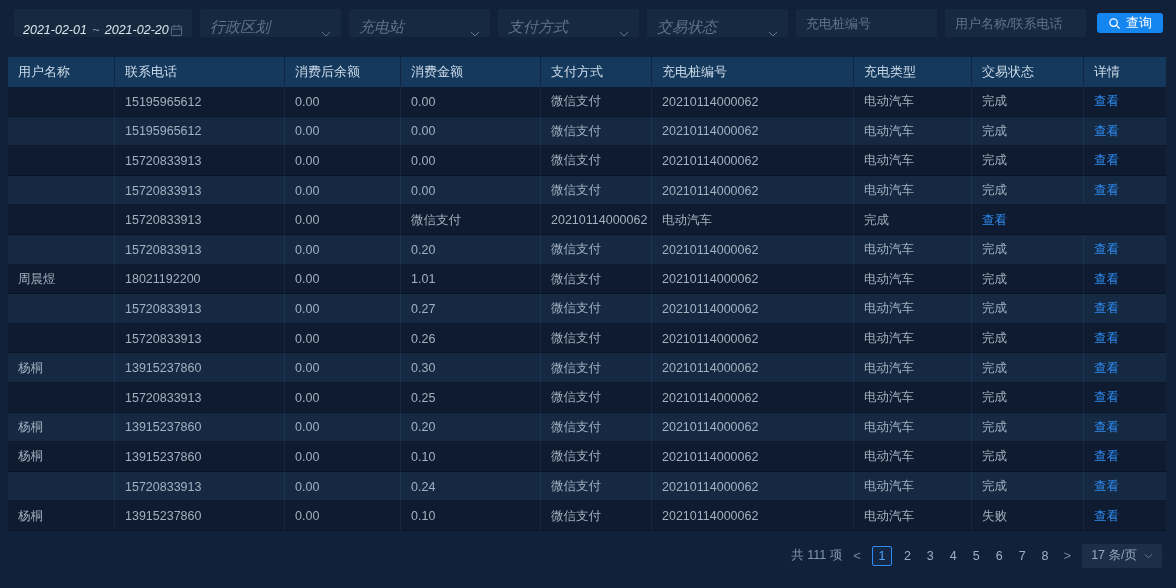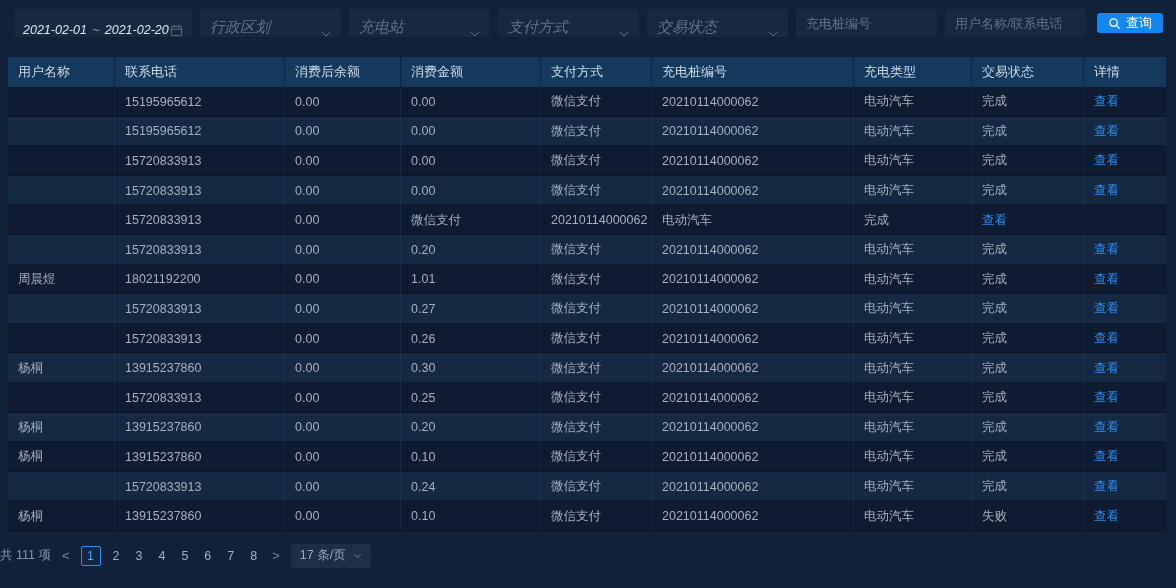--- a/index.html
+++ b/index.html
@@ -29,21 +29,21 @@
   .thead .cell{color:#ccdae8;font-size:13px;display:flex;align-items:center;padding-left:10px;
     border-right:1px solid rgba(9,24,44,0.55);overflow:hidden;white-space:nowrap;text-align:center;}
   .thead .cell:last-child{border-right:none;}
   .row{height:29.6px;background:#0e1b30;box-shadow:inset 0 -1px rgba(7,15,28,0.55);}
   .row.alt{background:#152943;}
   .row .cell{color:#a2b0bf;font-size:12.5px;display:flex;align-items:center;padding-left:10px;
     border-right:1px solid rgba(76,124,176,0.13);overflow:hidden;white-space:nowrap;}
   .row .cell:last-child{border-right:none;}
   .link{color:#2e8bf0;cursor:pointer;}
   
-  .pagination{display:flex;justify-content:flex-start;align-items:center;gap:8px;margin:13px 14px 0 0;
+  .pagination{display:flex;justify-content:flex-end;align-items:center;gap:8px;margin:13px 14px 0 0;
     color:#8296ac;font-size:12.5px;}
   .total{color:#8296ac;}
   .arrow{color:#7488a0;font-size:13px;padding:0 3px;cursor:pointer;line-height:20px;}
   .page{min-width:14px;height:20px;display:flex;align-items:center;justify-content:center;cursor:pointer;
     color:#9fb0c4;font-size:12.5px;padding:0 3px;border:1px solid transparent;box-sizing:border-box;}
   .page.active{border:1px solid #2e8bf0;color:#4ea3f7;border-radius:2px;min-width:20px;background:rgba(46,139,240,0.06);}
   .size-select{height:24px;background:#1d2e49;color:#97a8be;display:flex;align-items:center;gap:7px;
     padding:0 9px;font-size:12.5px;border-radius:2px;cursor:pointer;}
   .icon{display:flex;align-items:center;}
 </style>

